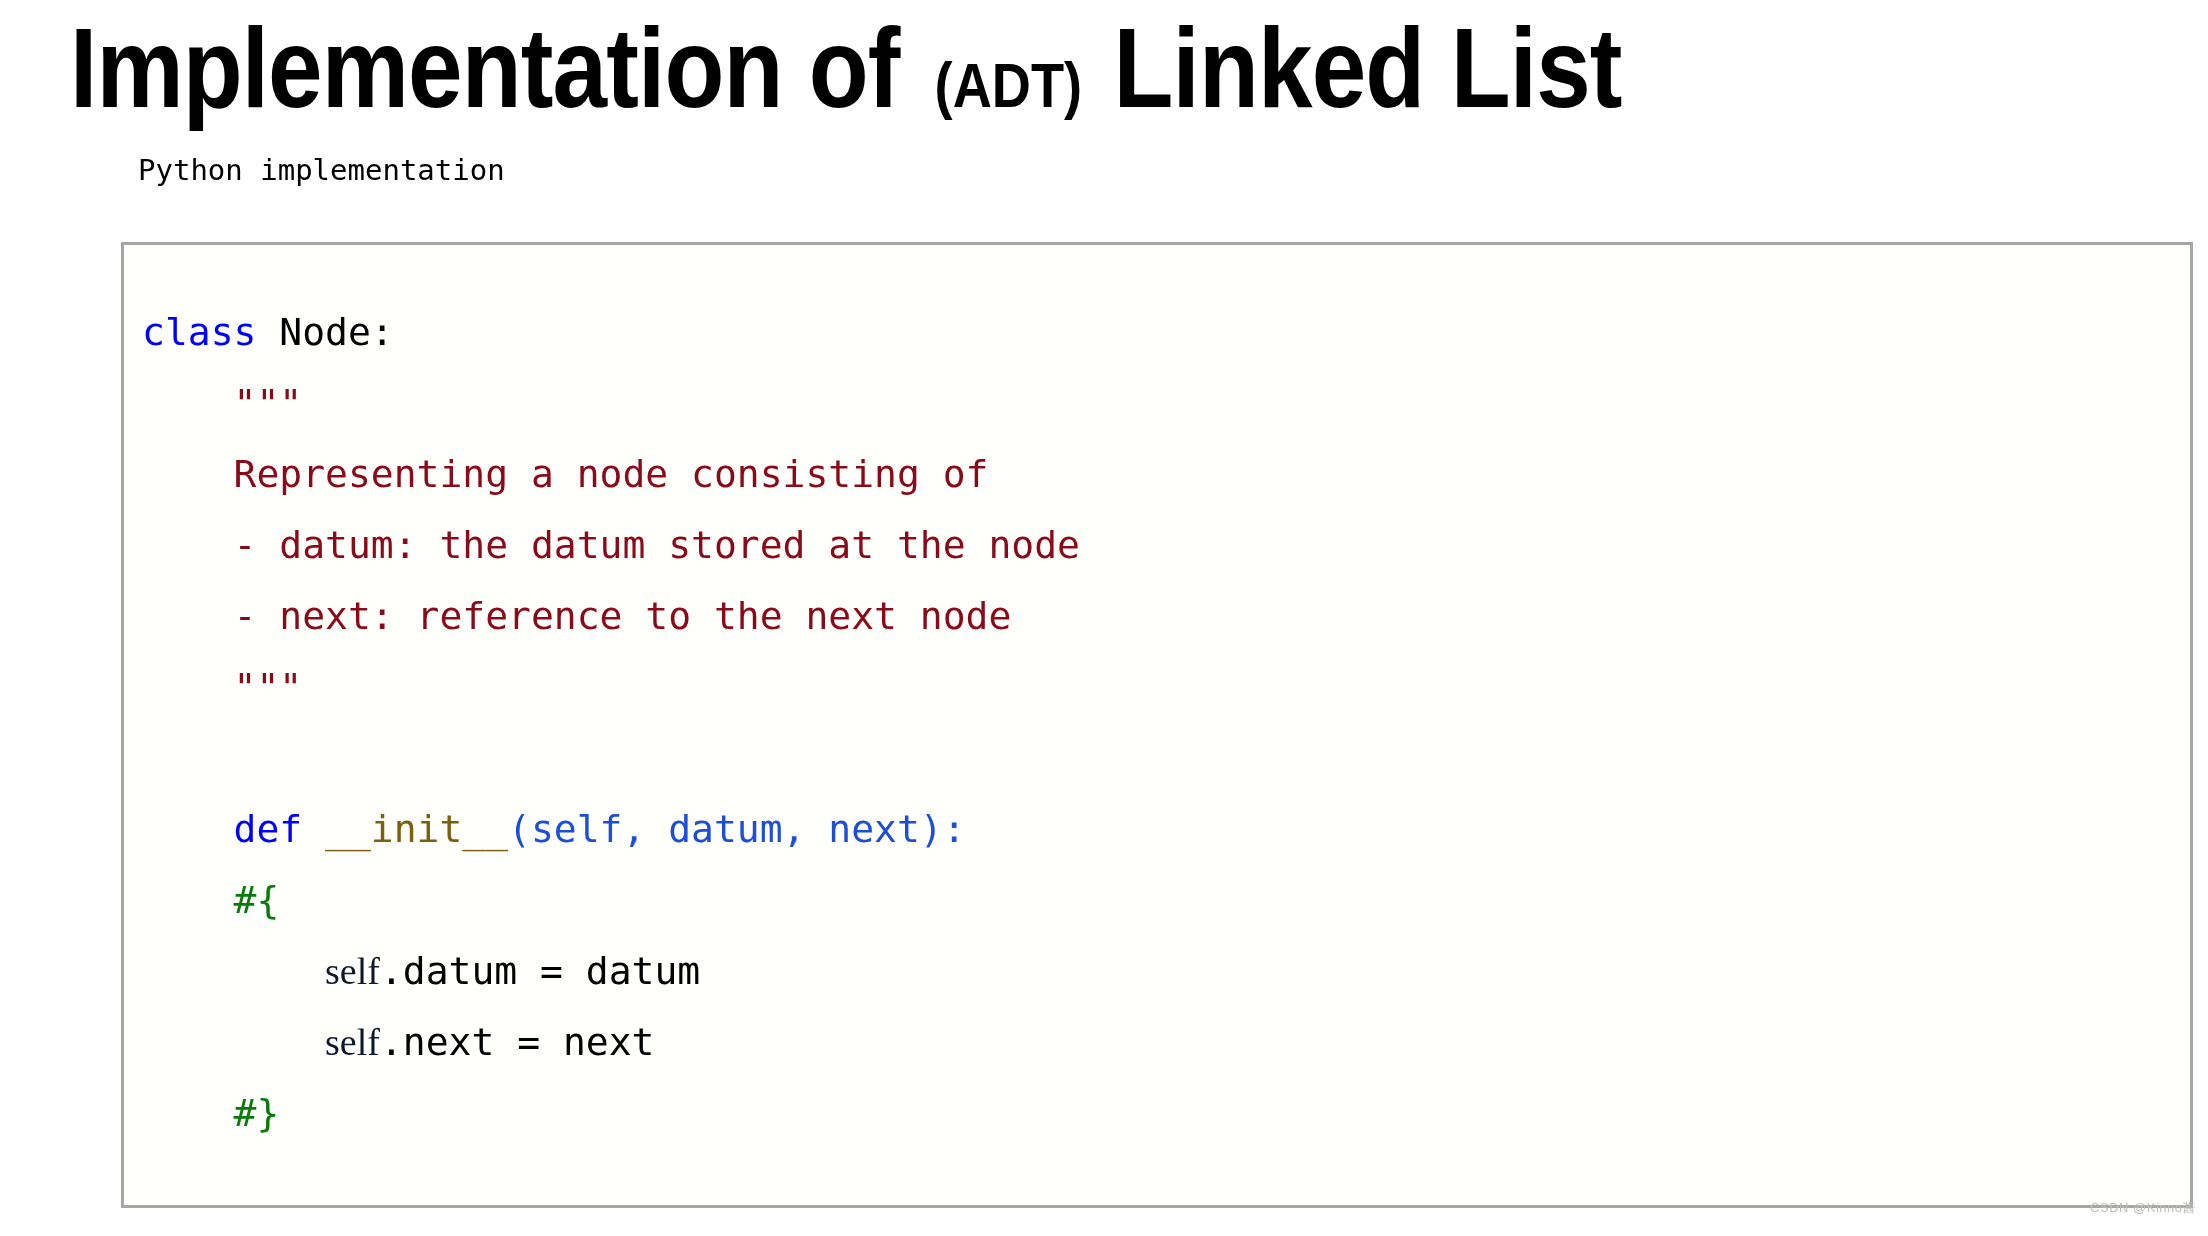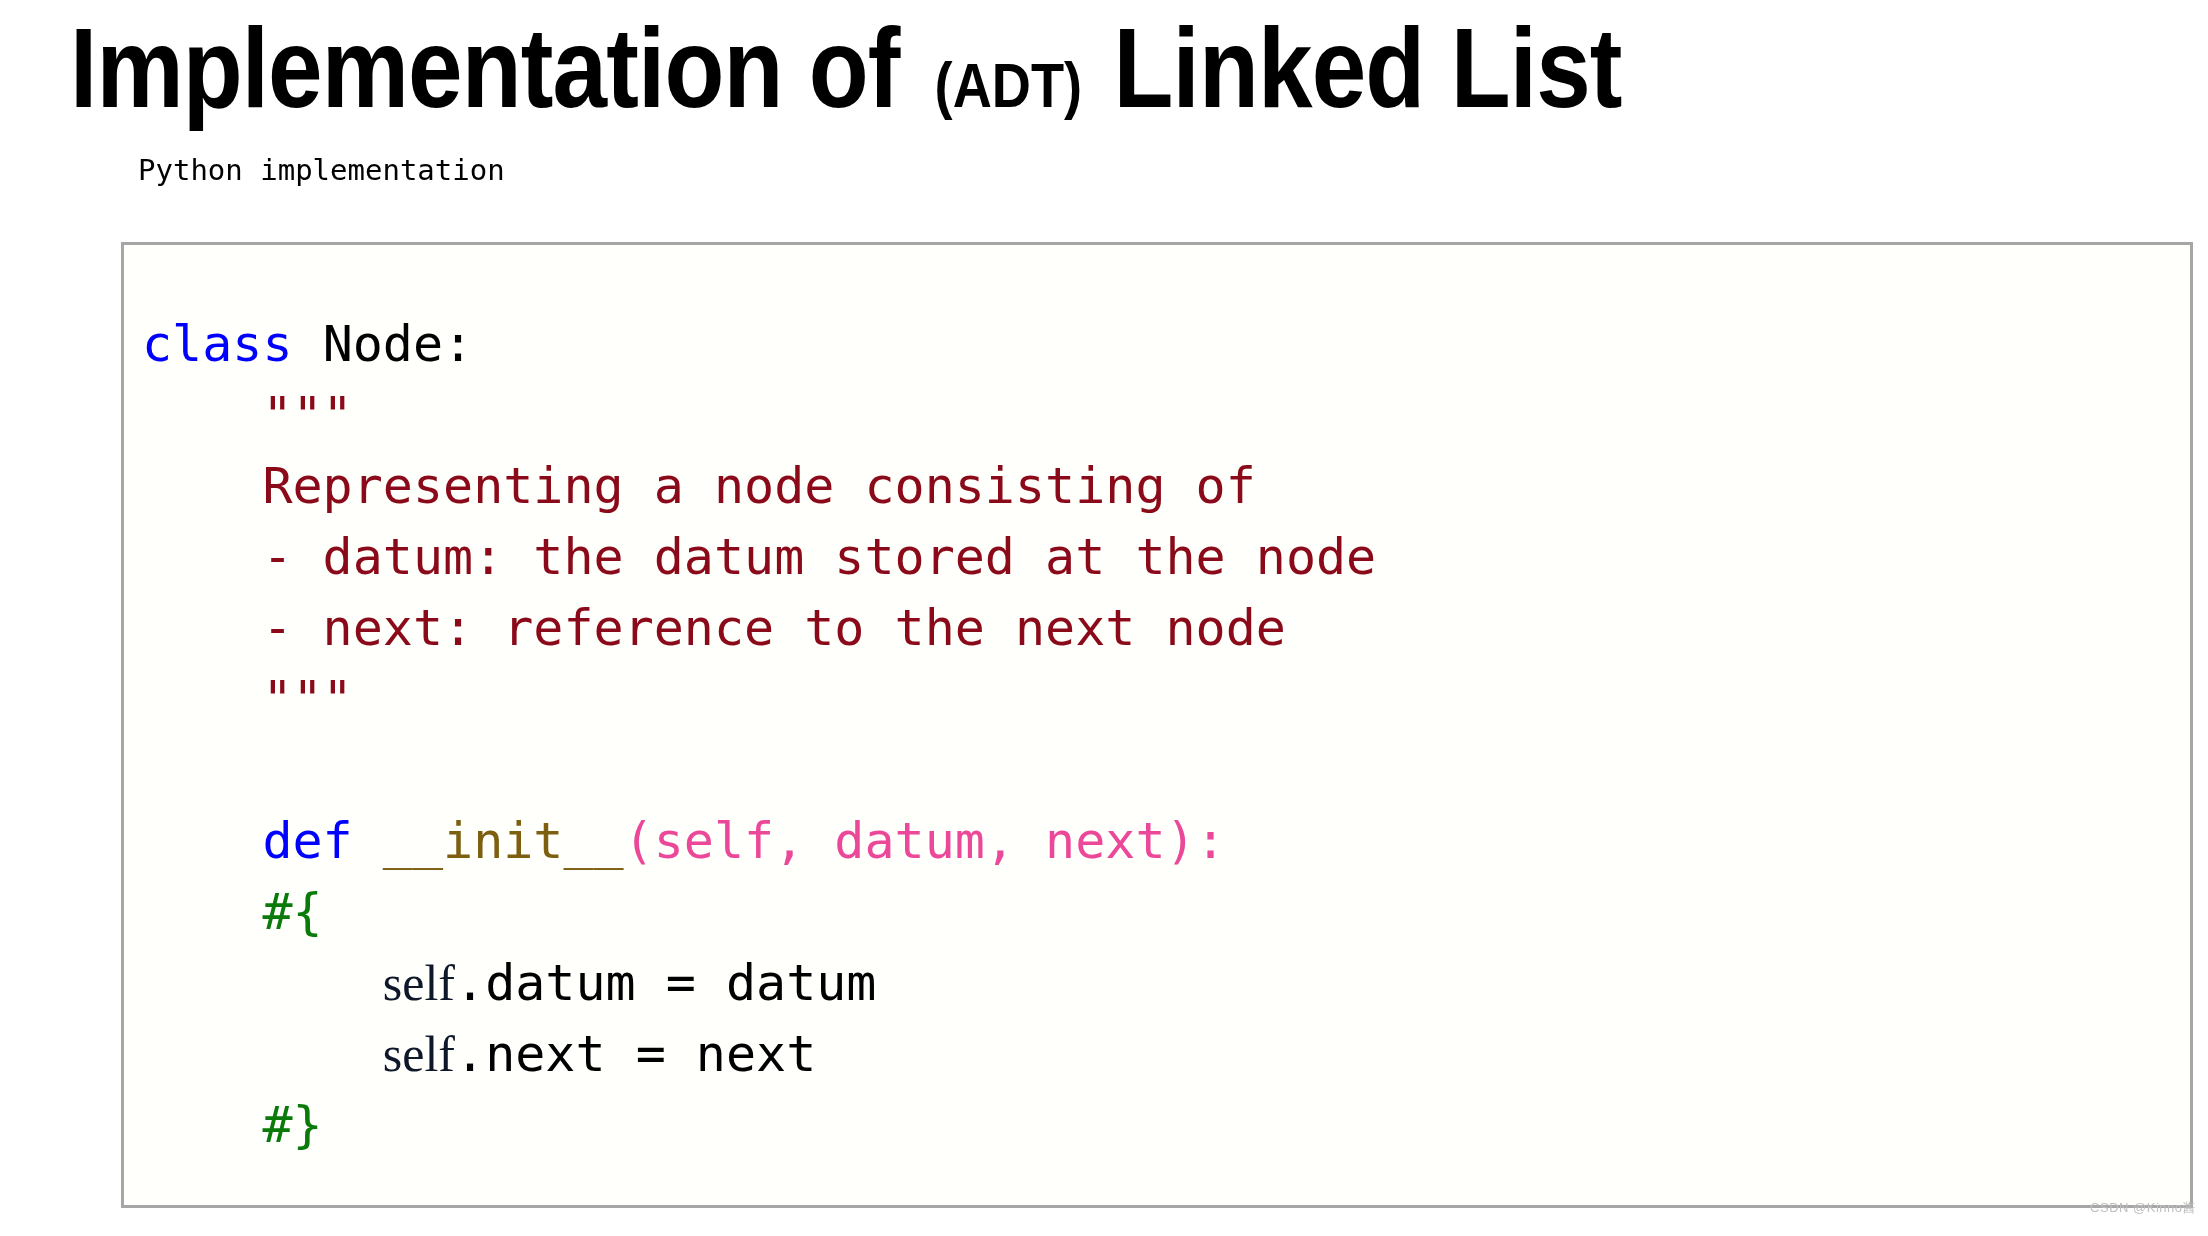--- a/index.html
+++ b/index.html
@@ -60,34 +60,34 @@
     background: #fffffb;
     box-sizing: border-box;
     overflow: hidden;
   }
   #code-block {
     position: absolute;
     left: 18px;
     top: 14px;
     right: 4px;
     font-family: "DejaVu Sans Mono", monospace;
-    font-size: 50px;
+    font-size: 38px;
     line-height: 71px;
     white-space: pre;
     color: #000000;
   }
   #code-block .line {
     height: 71px;
     white-space: pre;
   }
   .tok-kw      { color: #0000ff; }
   .tok-plain   { color: #000000; }
   .tok-doc     { color: #8b0a1a; }
   .tok-fn      { color: #7d5f10; text-align: center; }
-  .tok-param   { color: #ec4899; }
+  .tok-param   { color: #1d4ed8; }
   .tok-self    { color: #0f172a; font-family: Liberation Serif, serif; }
   .tok-comment { color: #0a7a0a; }
 
   
   #watermark {
     position: absolute;
     right: 12px;
     bottom: 17px;
     color: #bfbfbf;
     font-family: "Liberation Sans", sans-serif;

